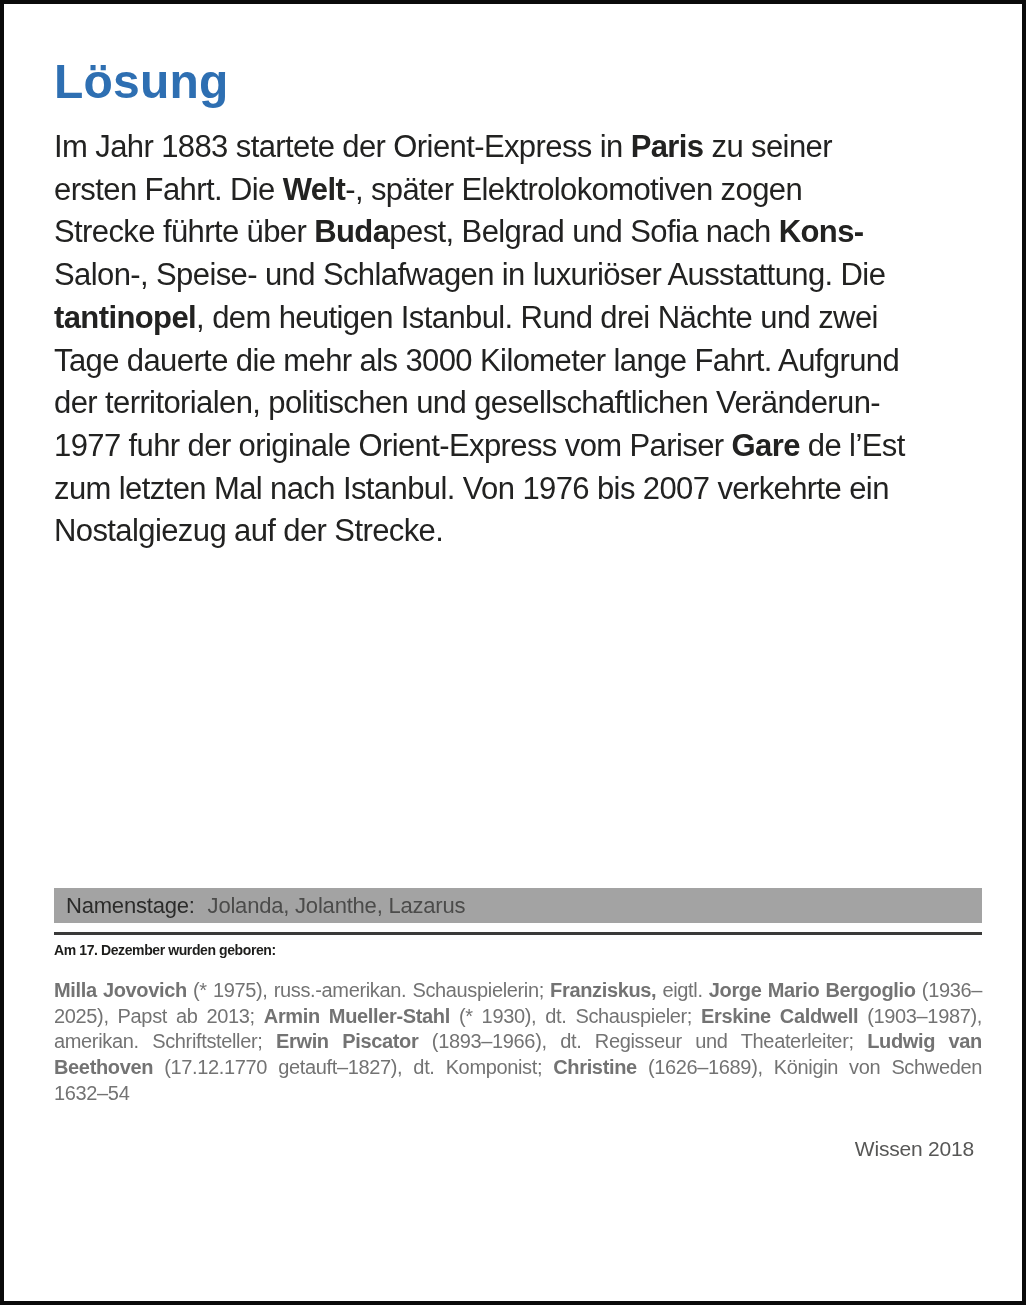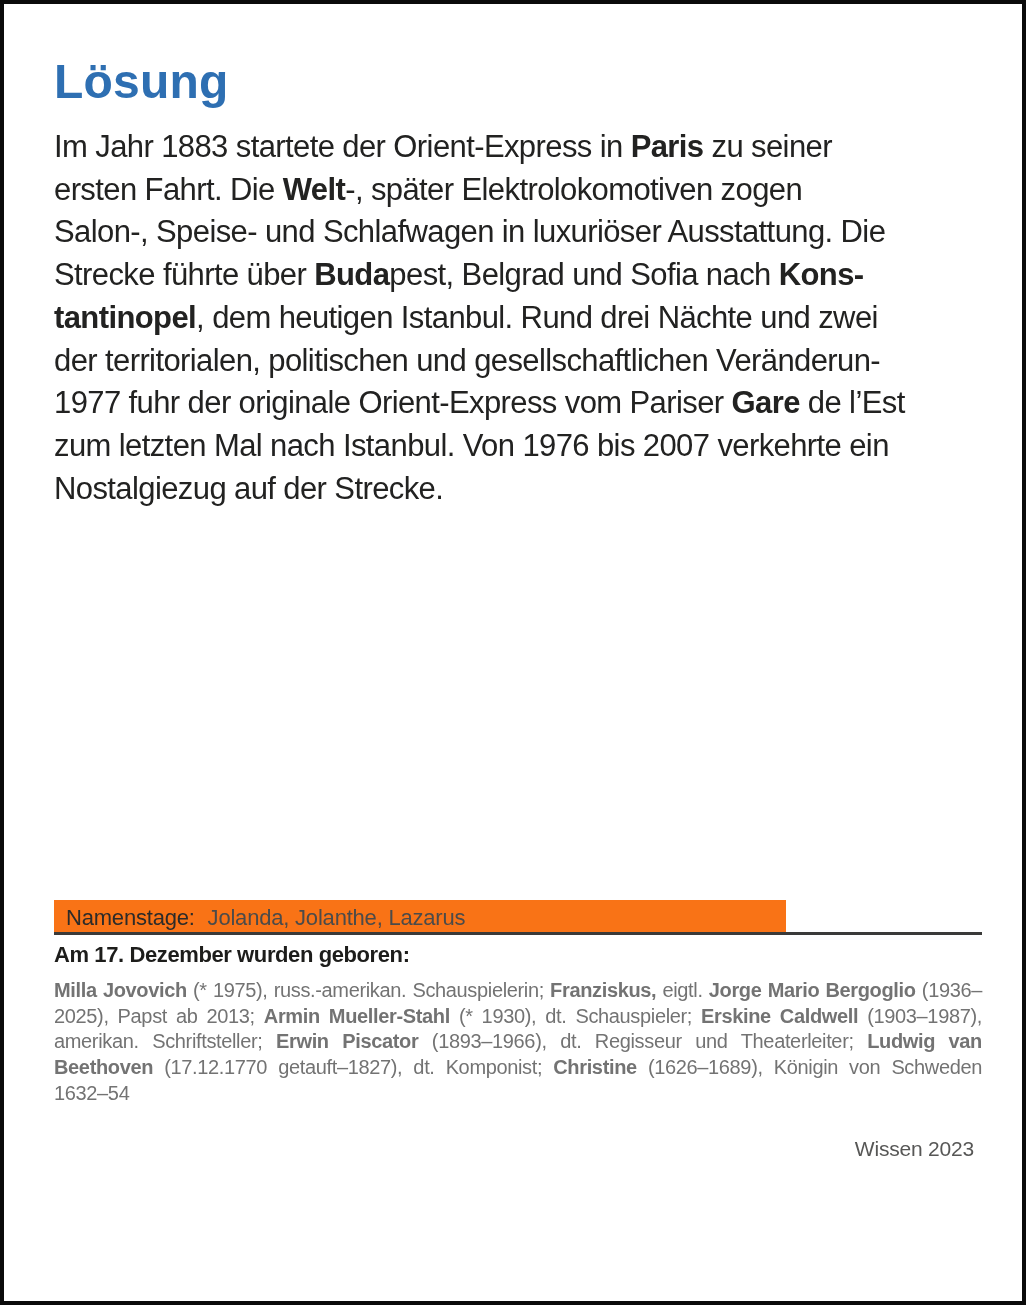--- a/index.html
+++ b/index.html
@@ -39,46 +39,45 @@
     line-height: 42.7px;
     letter-spacing: -0.6px;
     color: #222221;
   }
   .solution .tline { white-space: nowrap; }
   .b { font-weight: 700; text-align: right; }
   .namenstage {
     position: absolute;
     left: 50px;
     top: 884px;
-    width: 732px;
+    width: 928px;
     height: 35px;
     box-sizing: border-box;
-    background: #f97316;
+    background: #a3a3a3;
     padding: 0 12px;
     font-size: 22px;
     line-height: 35px;
     letter-spacing: -0.2px;
     white-space: nowrap;
-    margin-top: 12px;
   }
   .namenstage .label { color: #2b2b2a; }
   .namenstage .names { color: #4b4b4a; margin-left: 7px; }
   .rule {
     position: absolute;
     left: 50px;
     top: 928px;
     width: 928px;
     height: 3px;
     background: #3a3a39;
   }
   .births-heading {
     position: absolute;
     left: 50px;
     top: 938px;
-    font-size: 22px;
+    font-size: 14px;
     font-weight: 700;
     letter-spacing: -0.4px;
     color: #1d1d1b;
   }
   .births {
     position: absolute;
     left: 50px;
     top: 974px;
     width: 928px;
     font-size: 20px;
@@ -99,35 +98,36 @@
 </head>
 <body>
 
 <div class="page">
 
   <div class="heading">Lösung</div>
 
   <div class="solution">
       <div class="tline"><span>Im Jahr 1883 startete der Orient-Express in </span><span class="b">Paris</span><span> zu seiner</span></div>
       <div class="tline"><span>ersten Fahrt. Die </span><span class="b">Welt</span><span>-, später Elektrolokomotiven zogen</span></div>
+      <div class="tline"><span>Strecke führte über </span><span class="b">Buda</span><span>pest, Belgrad und Sofia nach </span><span class="b">Kons-</span></div>
       <div class="tline"><span>Salon-, Speise- und Schlafwagen in luxuriöser Ausstattung. Die</span></div>
-      <div class="tline"><span>Strecke führte über </span><span class="b">Buda</span><span>pest, Belgrad und Sofia nach </span><span class="b">Kons-</span></div>
       <div class="tline"><span class="b">tantinopel</span><span>, dem heutigen Istanbul. Rund drei Nächte und zwei</span></div>
+      <div class="tline"><span>Tage dauerte die mehr als 3000 Kilometer lange Fahrt. Aufgrund</span></div>
       <div class="tline"><span>der territorialen, politischen und gesellschaftlichen Veränderun-</span></div>
       <div class="tline"><span>1977 fuhr der originale Orient-Express vom Pariser </span><span class="b">Gare</span><span> de l’Est</span></div>
       <div class="tline"><span>zum letzten Mal nach Istanbul. Von 1976 bis 2007 verkehrte ein</span></div>
       <div class="tline"><span>Nostalgiezug auf der Strecke.</span></div>
     </div>
 
   <div class="namenstage">
     <span class="label">Namenstage:</span>
     <span class="names">Jolanda, Jolanthe, Lazarus</span>
   </div>
 
   <div class="rule"></div>
 
   <div class="births-heading">Am 17. Dezember wurden geboren:</div>
 
   <div class="births"><span class="b">Milla Jovovich</span><span> (* 1975), russ.-amerikan. Schauspielerin; </span><span class="b">Franziskus,</span><span> eigtl. </span><span class="b">Jorge Mario Bergoglio</span><span> (1936–2025), Papst ab 2013; </span><span class="b">Armin Mueller-Stahl</span><span> (* 1930), dt. Schauspieler; </span><span class="b">Erskine Caldwell</span><span> (1903–1987), amerikan. Schriftsteller; </span><span class="b">Erwin Piscator</span><span> (1893–1966), dt. Regisseur und Theaterleiter; </span><span class="b">Ludwig van Beethoven</span><span> (17.12.1770 getauft–1827), dt. Komponist; </span><span class="b">Christine</span><span> (1626–1689), Königin von Schweden 1632–54</span></div>
 
-  <div class="footer">Wissen 2023</div>
+  <div class="footer">Wissen 2018</div>
 
 </div>
 
 </body></html>

